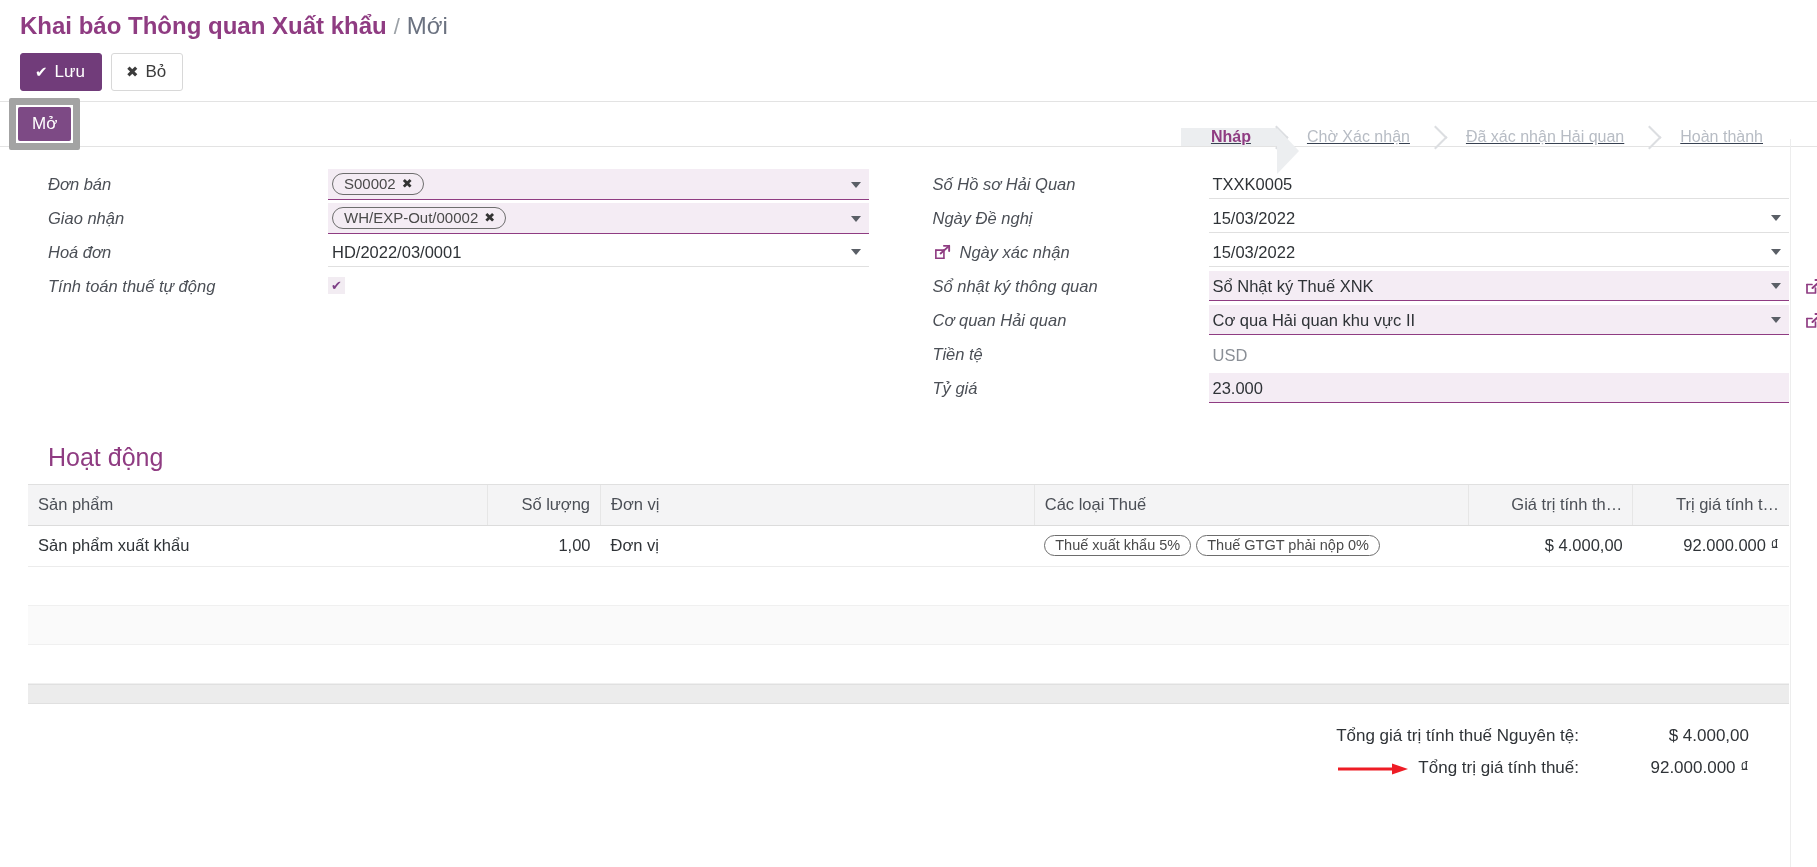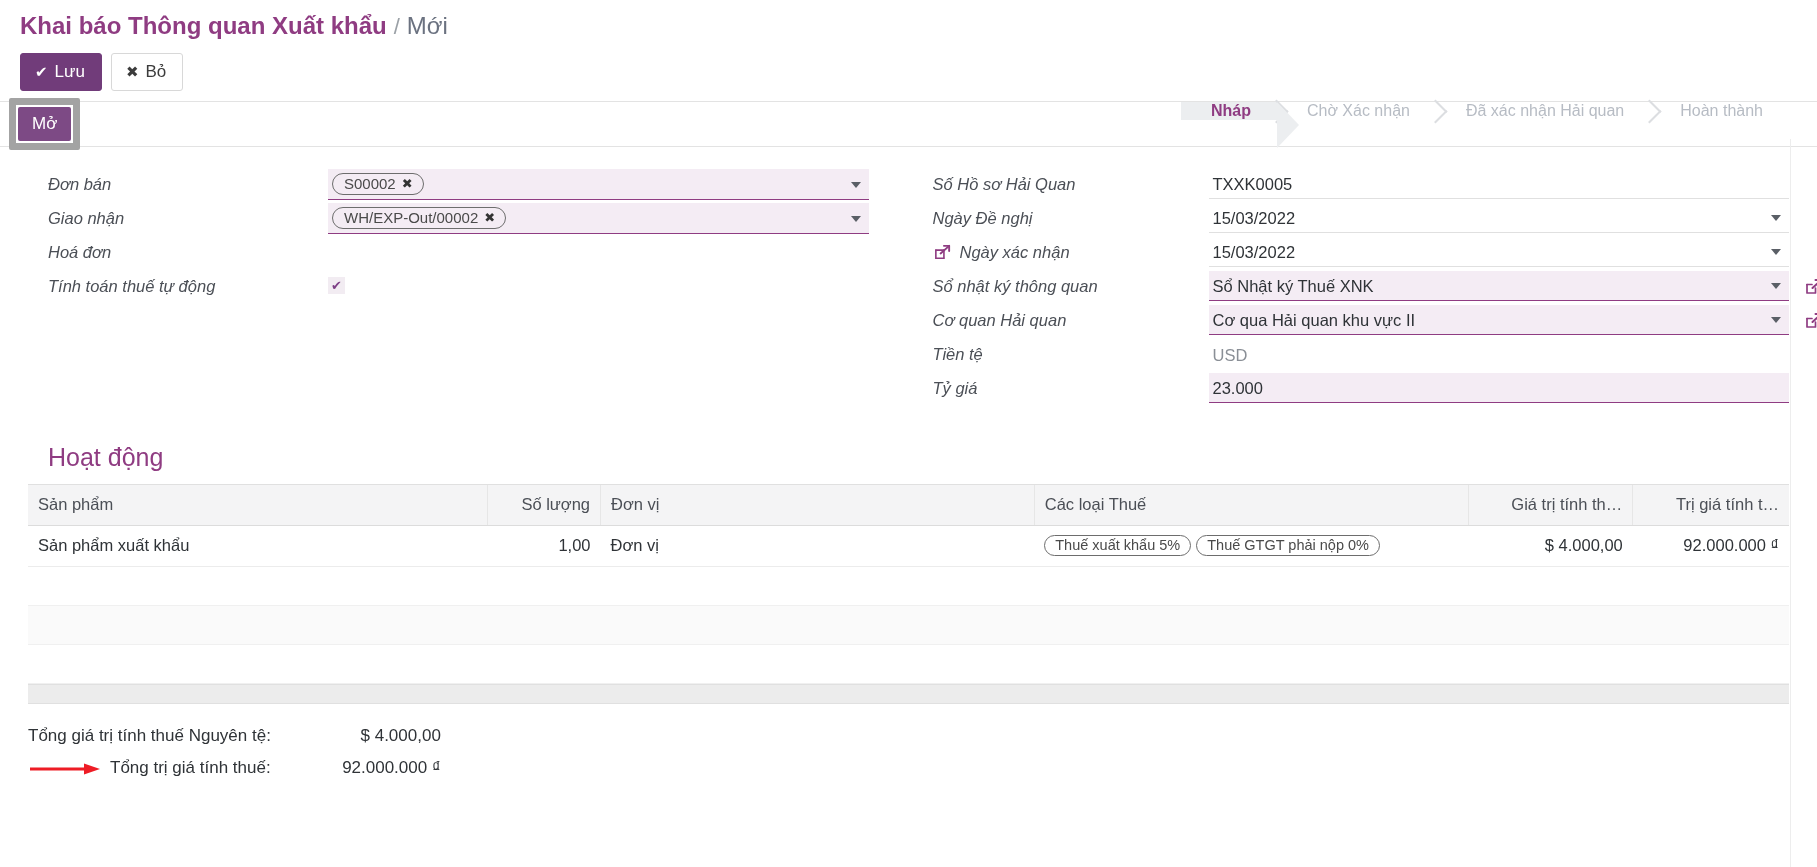--- a/index.html
+++ b/index.html
@@ -88,21 +88,22 @@
     border-radius: 2px;
     cursor: pointer;
     font-family: inherit;
   }
   .statusbar {
     position: absolute;
     right: 28px;
     top: 0;
     bottom: 0;
     display: flex;
-    align-items: flex-start;
+    align-items: flex-end;
+    text-decoration: underline;
   }
   .st-item {
     position: relative;
     display: flex;
     align-items: center;
     padding: 0 26px 0 30px;
     font-size: 16px;
     color: #b7bcc4;
     white-space: nowrap;
     cursor: pointer;
@@ -305,21 +306,21 @@
     border-top: 1px solid #e0e0e0;
     border-bottom: 1px solid #e0e0e0;
   }
 
   
   .totals {
     margin-top: 22px;
     padding-right: 40px;
     display: flex;
     flex-direction: column;
-    align-items: flex-start;
+    align-items: flex-end;
     gap: 12px;
   }
   .tot-row {
     display: flex;
     align-items: center;
     font-size: 17px;
     color: #2f3337;
   }
   .tot-label { white-space: nowrap; }
   .tot-value {
@@ -407,20 +408,26 @@
                 <span>WH/EXP-Out/00002</span>
                 <span class="tag-x">✖</span>
               </span>
               <span class="caret"></span>
             </div>
           </div>
         </div>
 
         <div class="fld">
           <div class="fld-label">Hoá đơn</div>
+          <div class="fld-ctrl">
+            <div class="inp plain">
+              <span>HD/2022/03/0001</span>
+              <span class="caret"></span>
+            </div>
+          </div>
         </div>
 
         <div class="fld">
           <div class="fld-label">Tính toán thuế tự động</div>
           <div class="fld-ctrl">
             <span class="chk">✔</span>
           </div>
         </div>
 
       </div>

